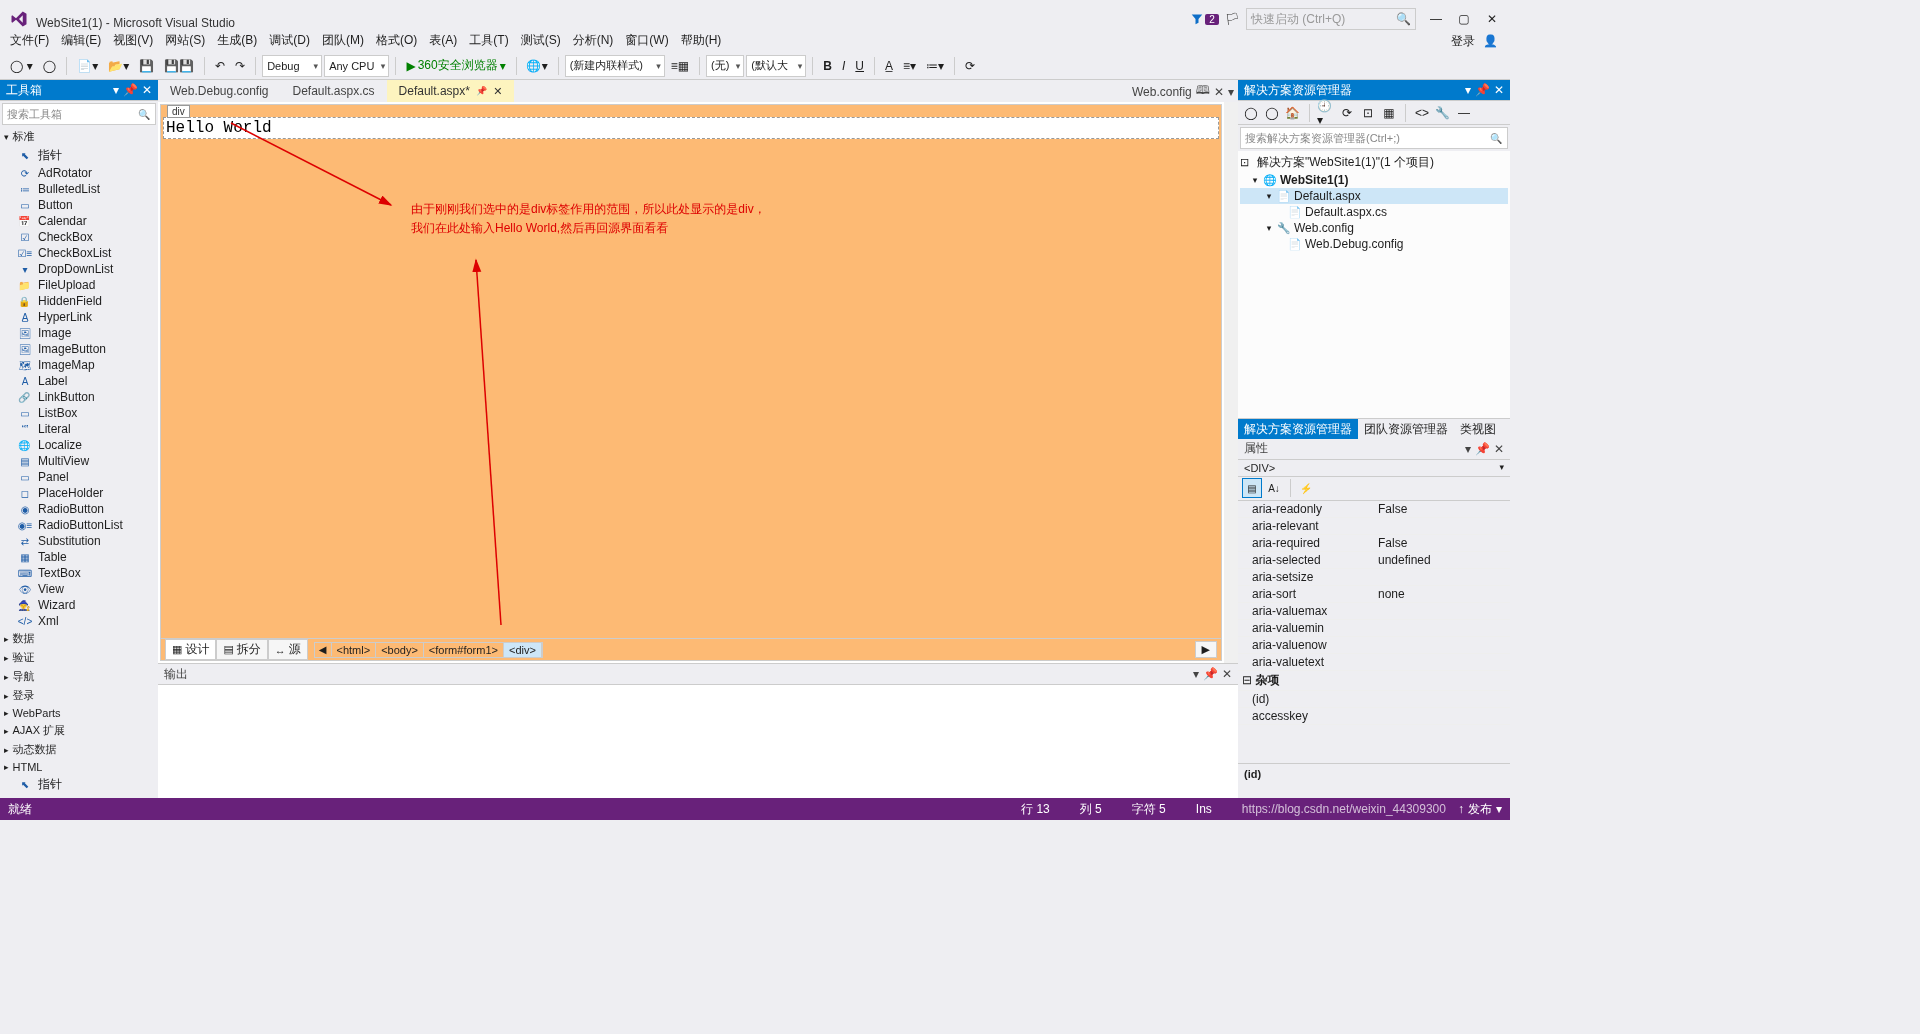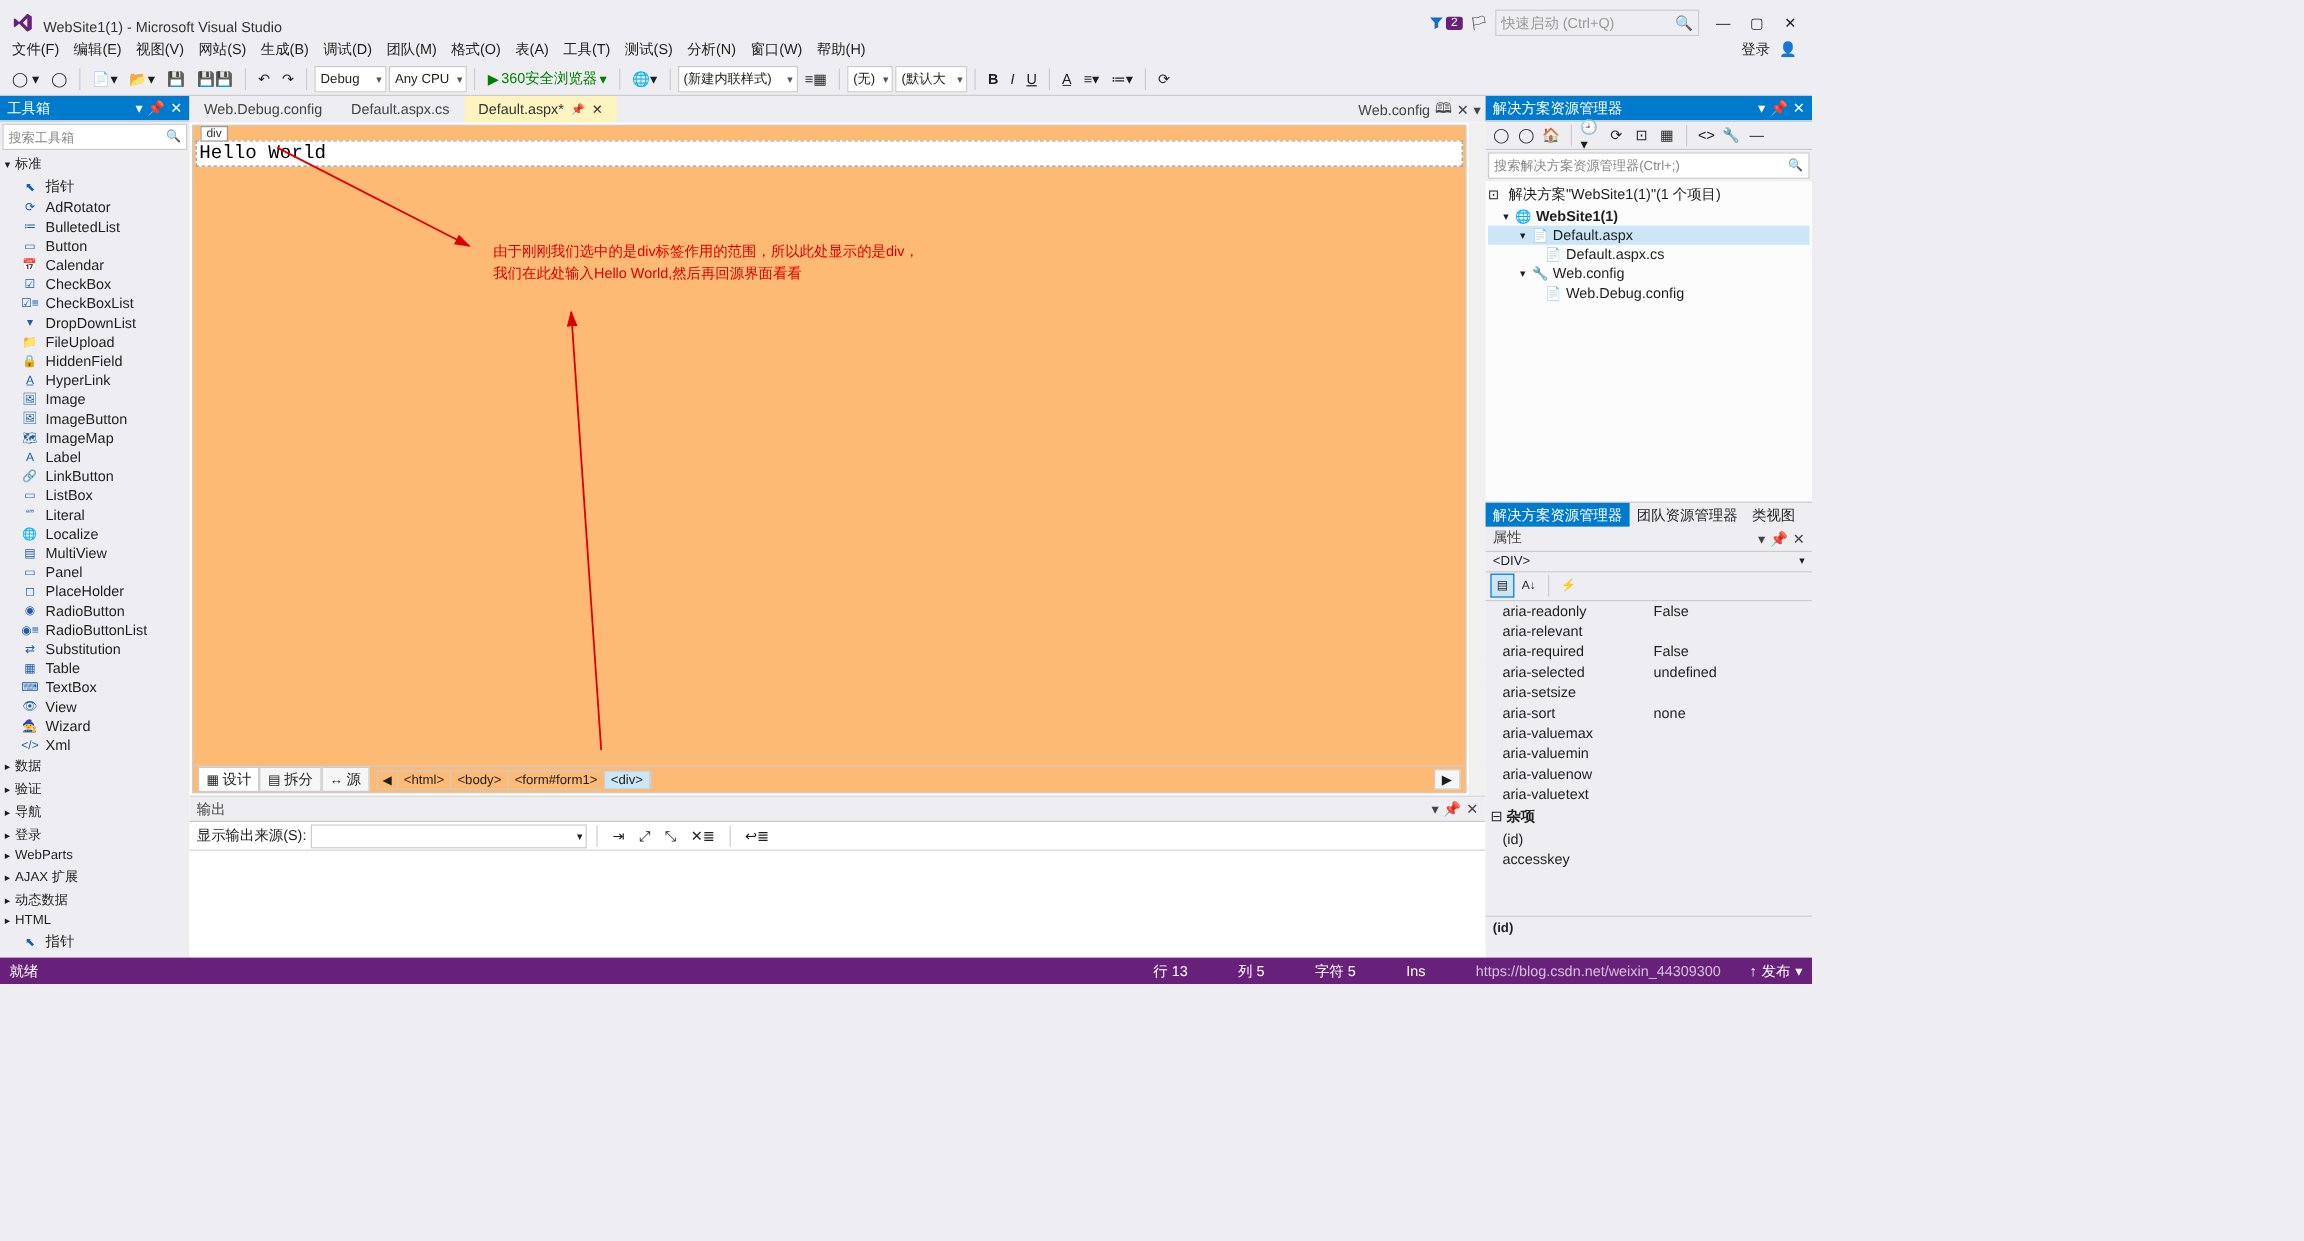--- a/index.html
+++ b/index.html
@@ -11,21 +11,21 @@
 .title-text { flex: 1; font-size: 12px; color: #333; }
 .title-right { display: flex; align-items: center; gap: 6px; }
 .badge-filter { display:flex; align-items:center; gap:2px; color:#0e6ec7; }
 .badge-num { background:#68217a; color:#fff; padding:0 4px; border-radius:2px; font-size:10px; }
 .notif-icon { color:#333; }
 .quicklaunch { width: 170px; height: 22px; border: 1px solid #ccc; padding: 0 4px; font-size: 11px; color:#999; display:flex; align-items:center; justify-content:space-between; }
 .wincontrols { display: flex; }
 .wincontrols span { width: 28px; height: 22px; display: flex; align-items: center; justify-content: center; cursor: pointer; }
 
 
-.menubar { height: 22px; display: flex; align-items: center; padding: 0 4px; }
+.menubar { height: 22px; display: flex; padding: 0 4px; }
 .menubar > span { padding: 2px 6px; cursor: pointer; }
 .menubar .right { margin-left: auto; display:flex; align-items:center; gap:8px; padding-right:8px;}
 
 
 .maintoolbar { height: 28px; display: flex; align-items: center; padding: 2px 6px; gap: 2px; border-bottom: 1px solid #ccc; }
 .tbtn { padding: 2px 4px; display: inline-flex; align-items: center; gap: 2px; cursor: pointer; height: 22px; }
 .tsep { width: 1px; height: 18px; background: #ccc; margin: 0 4px; }
 .combo { height: 22px; border: 1px solid #ccc; padding: 0 14px 0 4px; display: inline-flex; align-items: center; background: #fff; font-size: 11px; position: relative; min-width: 60px; }
 .combo::after { content: "▾"; position: absolute; right: 3px; font-size: 9px; color: #555; }
 .play { color: green; }
@@ -101,21 +101,21 @@
 .props-obj::after { content: "▾"; margin-left: auto; font-size: 9px; }
 .props-grid { flex: 1; overflow-y: auto; font-size: 11px; }
 .prow { display: flex; border-bottom: 1px solid #eee; }
 .prow .pname { width: 50%; padding: 1px 4px 1px 14px; }
 .prow .pval { width: 50%; padding: 1px 4px; }
 .prow.cat .pname { font-weight: bold; padding-left: 4px; }
 .prow.cat .pname::before { content: "⊟ "; font-weight: normal; }
 .props-desc { border-top: 1px solid #ccc; padding: 4px 6px; font-size: 11px; height: 40px; font-weight: bold; }
 
 
-.statusbar { position: absolute; bottom: 0; left: 0; right: 0; height: 22px; background: #68217a; color: #fff; display: flex; align-items: center; padding: 0 8px; font-size: 11px; gap: 12px; }
+.statusbar { position: absolute; bottom: 0; left: 0; right: 0; height: 22px; background: #68217a; color: #fff; display: flex; align-items: center; padding: 0 8px; font-size: 11px; }
 .statusbar .sseg { margin-right: 30px; }
 .statusbar .watermark { margin-left: auto; opacity: 0.7; }
 .statusbar .publish { display: flex; align-items: center; gap: 4px; margin-left: 12px; }
 
 .scroller { width: 14px; background: #f0f0f0; }
 </style>
 </head>
 <body>
 
 <div class="titlebar">
@@ -418,31 +418,20 @@
 
     <div class="outputpanel">
       <div class="panelhdr">
         <span>输出</span>
         <span class="hdrctrls">
             <span>▾</span>
             <span>📌</span>
             <span>✕</span>
           </span>
       </div>
-      <div class="outtoolbar">
-        <span>显示输出来源(S):</span>
-        <div class="outcombo"></div>
-        <span class="tsep"></span>
-        <span class="tbtn">⇥</span>
-        <span class="tbtn">⤢</span>
-        <span class="tbtn">⤡</span>
-        <span class="tbtn">✕≣</span>
-        <span class="tsep"></span>
-        <span class="tbtn">↩≣</span>
-      </div>
       <div style="flex:1; background:#fff;"></div>
     </div>
   </div>
 
   <div class="rightpanel">
 
     <div class="panelhdr accent">
       <span>解决方案资源管理器</span>
       <span class="hdrctrls">
           <span>▾</span>

